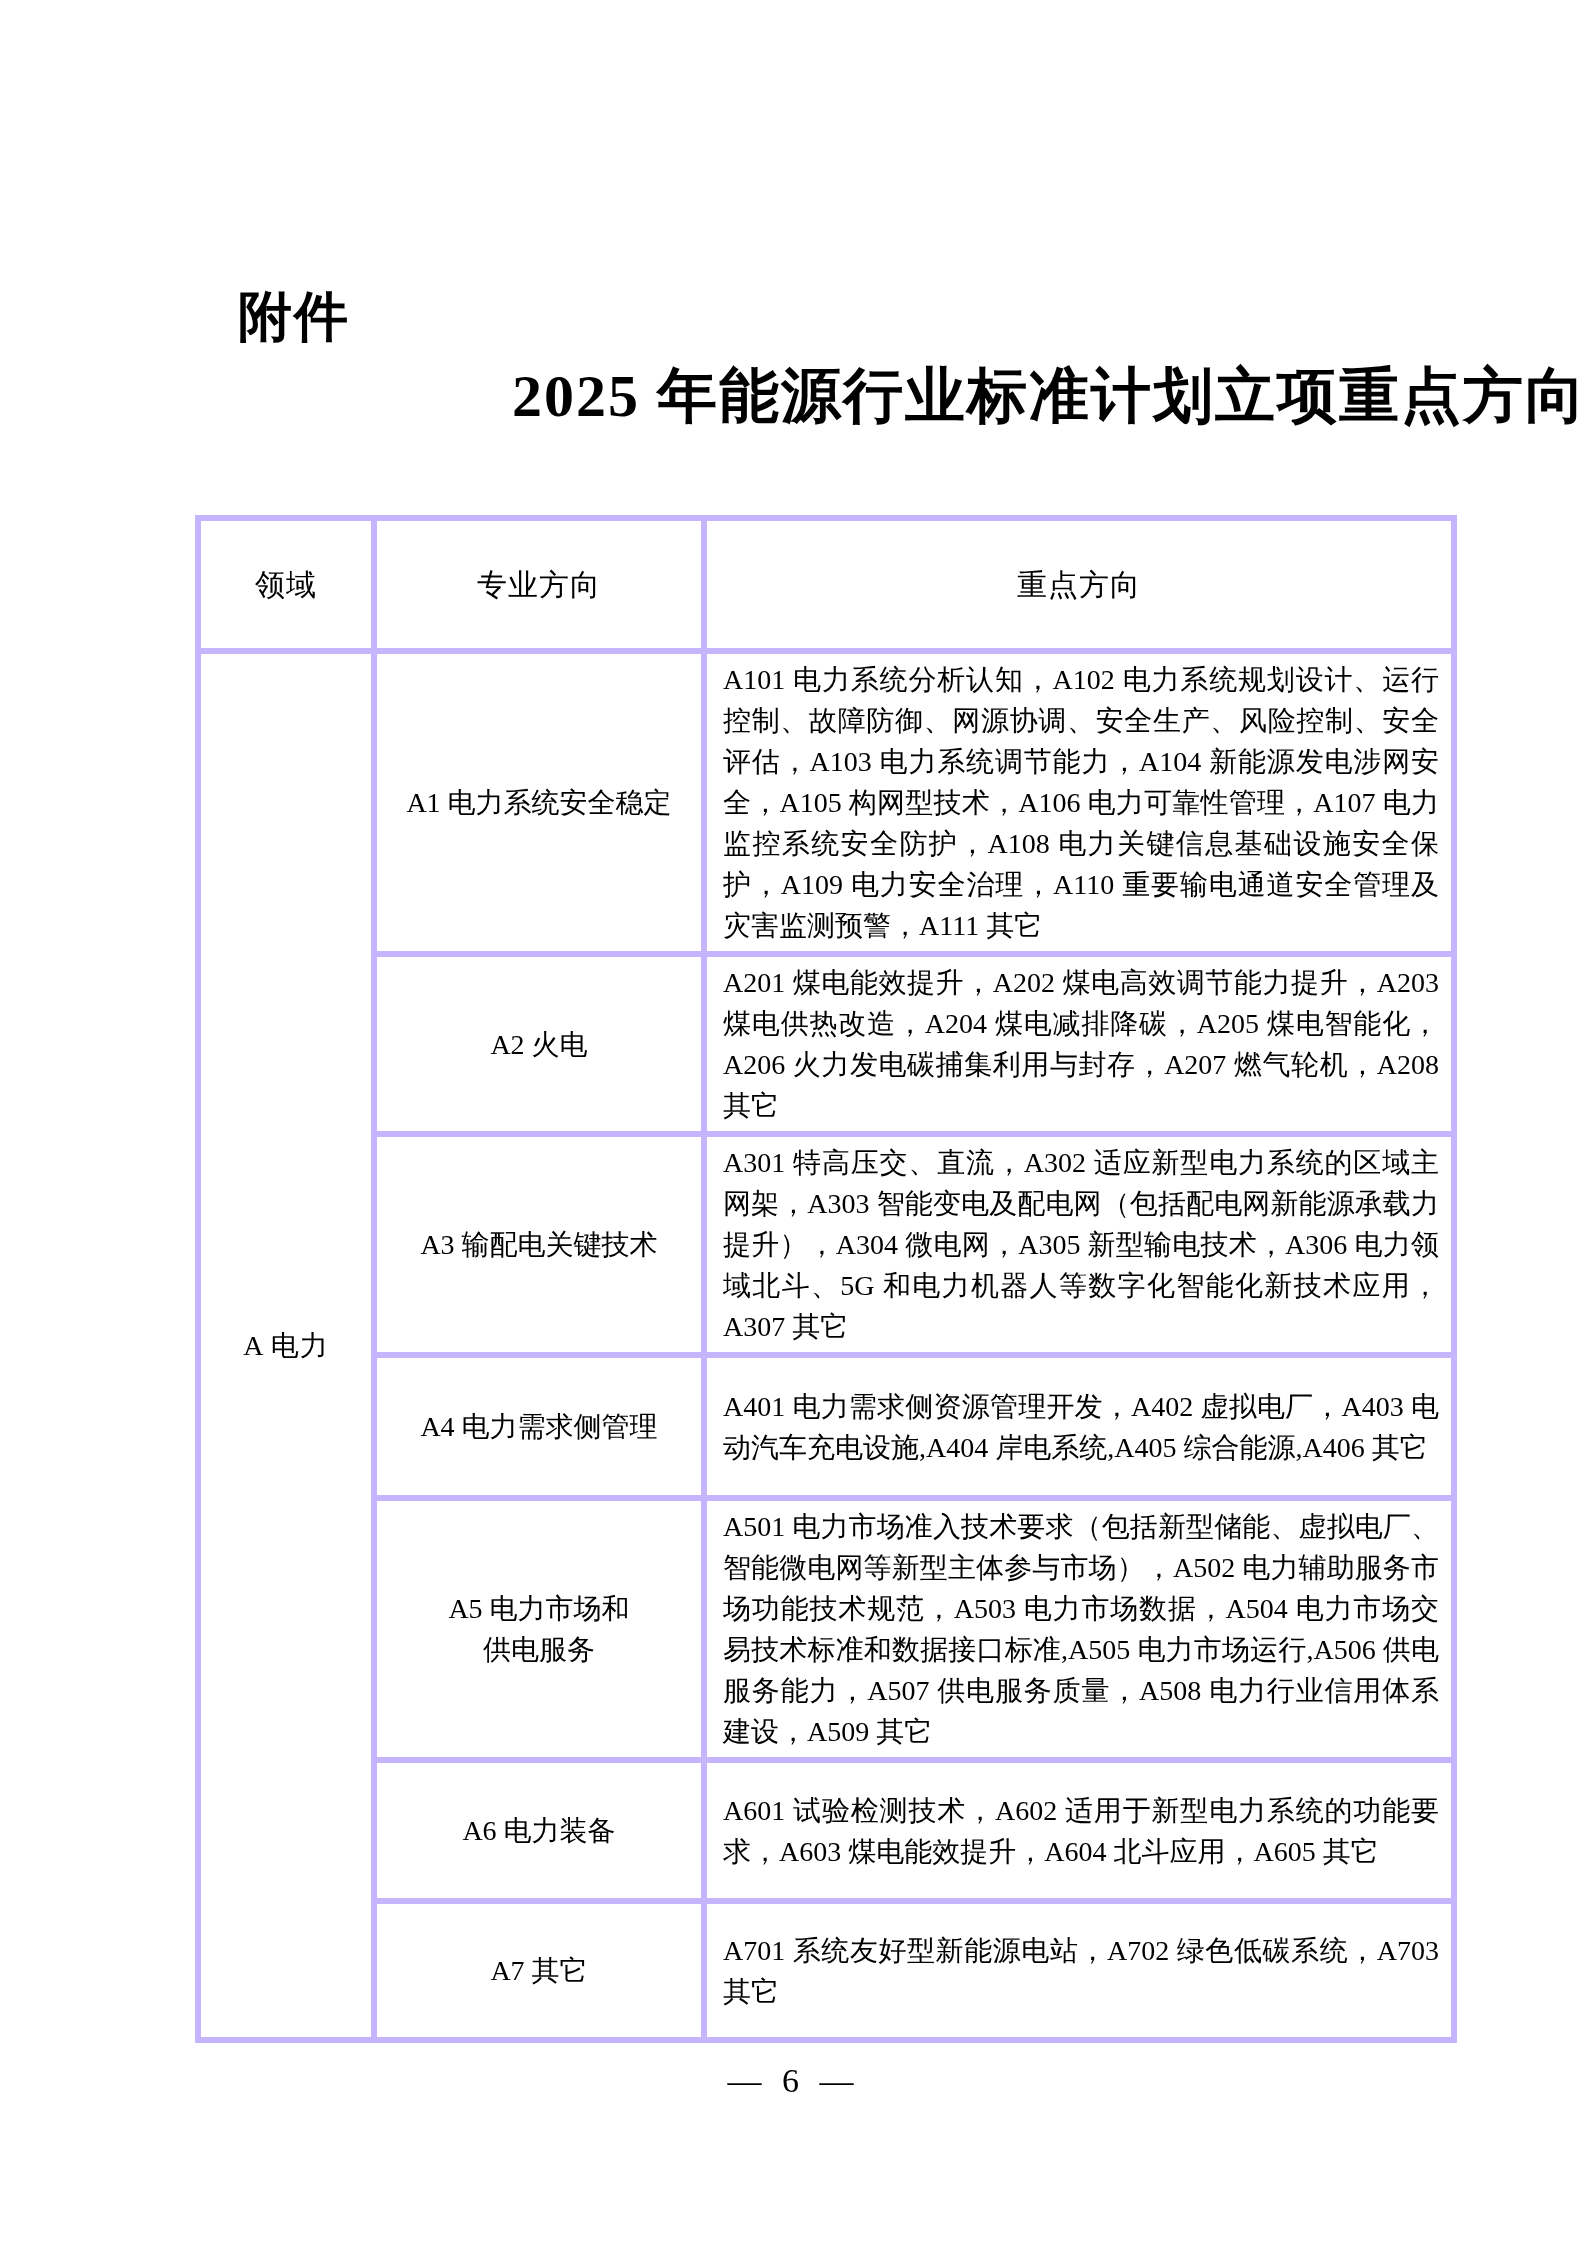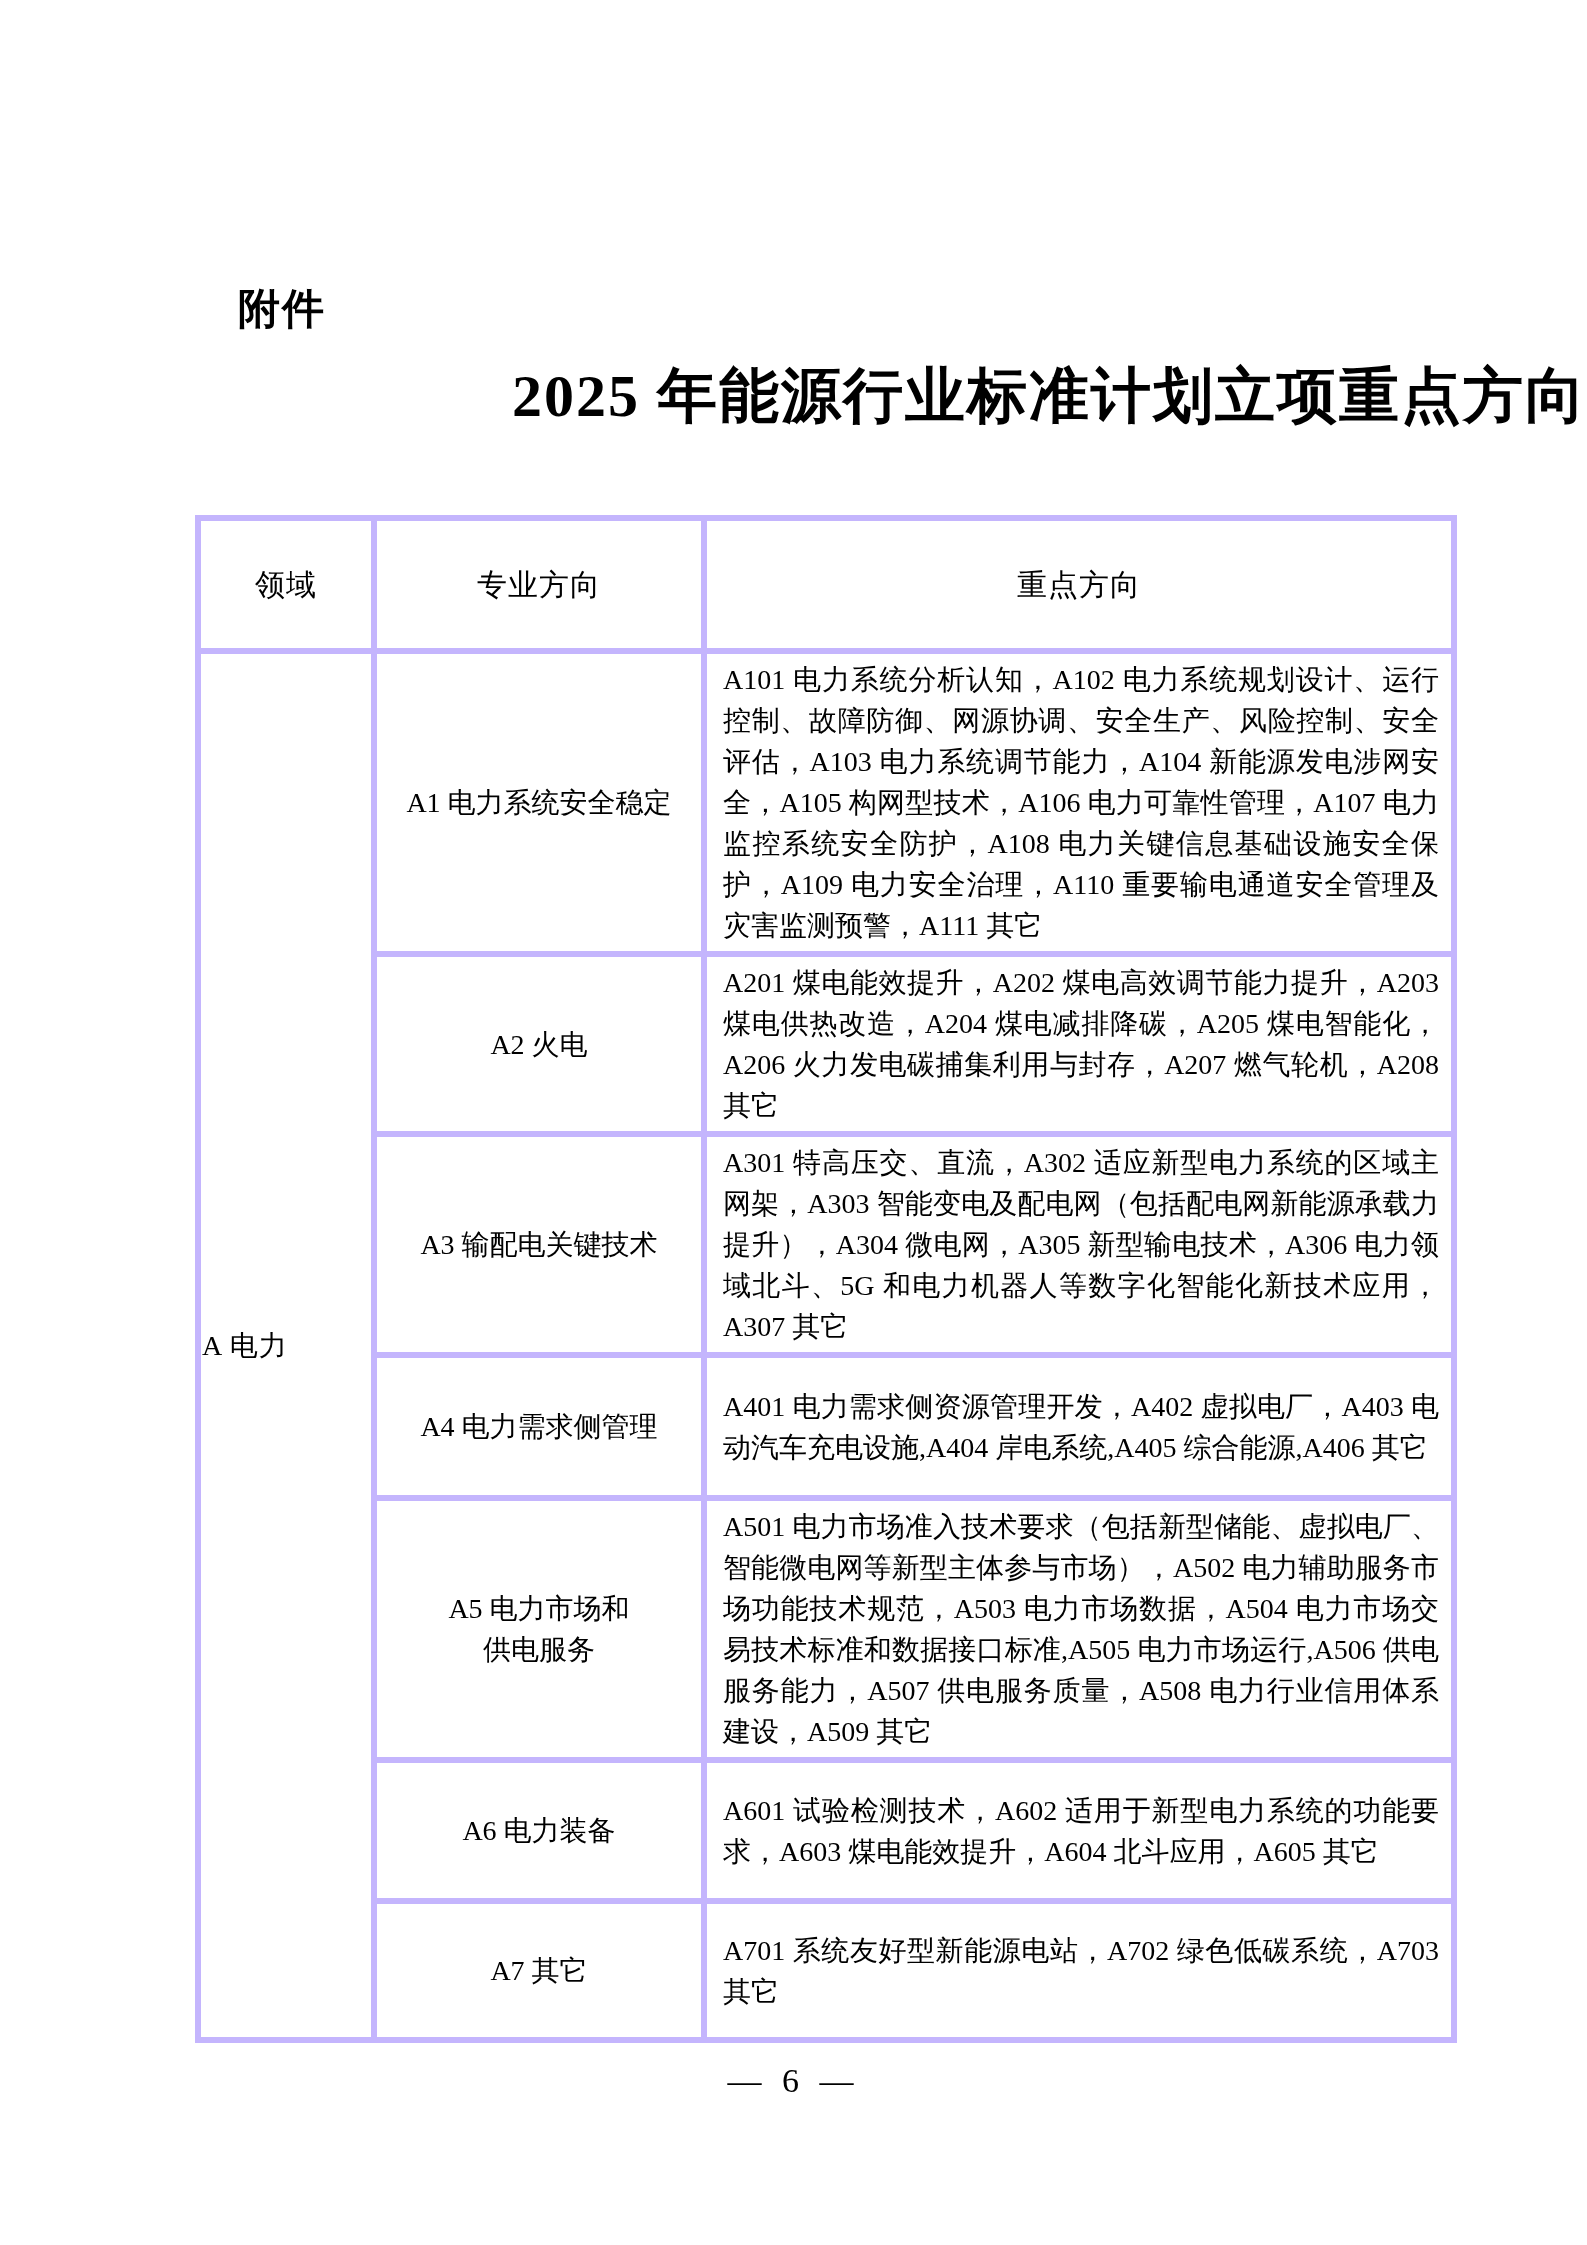--- a/index.html
+++ b/index.html
@@ -15,21 +15,21 @@
     color: #000000;
     font-family: "Liberation Serif", "DejaVu Serif", serif;
     overflow: hidden;
   }
   .attachment {
     position: absolute;
     top: 281px;
     left: 238px;
     font-family: "Liberation Sans", "DejaVu Sans", sans-serif;
     font-weight: 600;
-    font-size: 42px;
+    font-size: 54px;
     letter-spacing: 2px;
     color: #000000;
   }
   .title {
     position: absolute;
     top: 356px;
     left: 0;
     width: 100%;
     margin: 0;
     text-align: right;
@@ -56,21 +56,21 @@
     line-height: 41px;
   }
   thead tr { height: 133px; }
   th {
     font-weight: normal;
     text-align: center;
     font-size: 30px;
     letter-spacing: 1px;
   }
   .domain-cell {
-    text-align: left;
+    text-align: center;
     letter-spacing: 1px;
   }
   .direction-cell {
     text-align: center;
     white-space: pre-line;
     padding: 20px 8px;
   }
   .focus-cell {
     text-align: justify;
     padding: 5px 12px 5px 16px;

